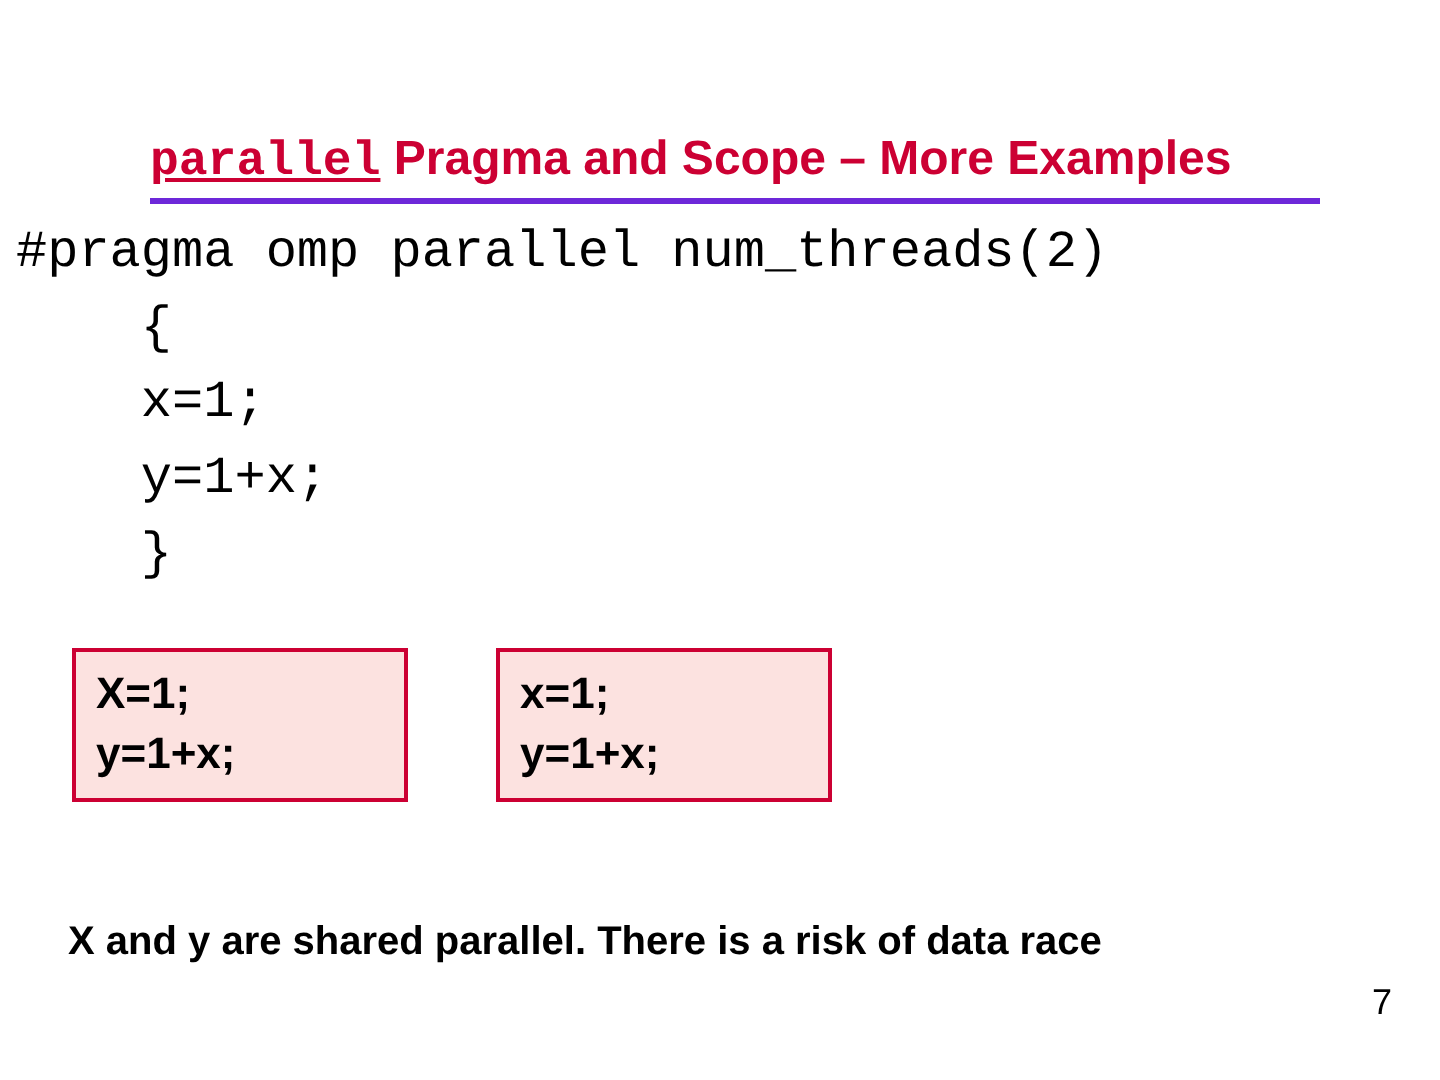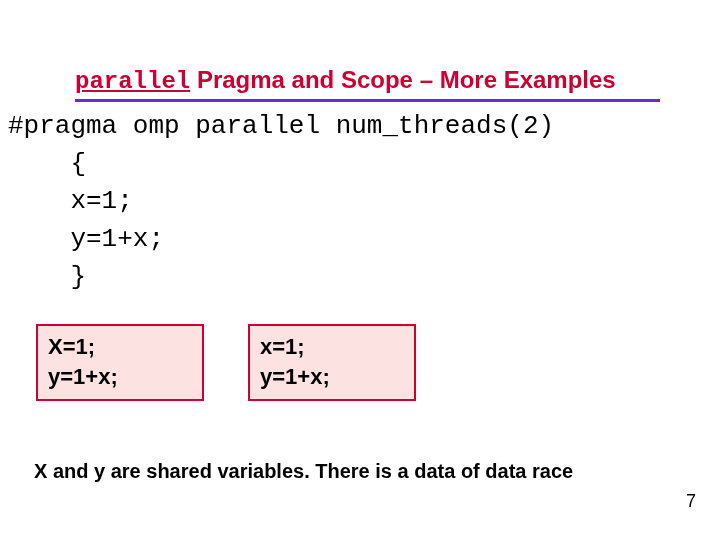--- a/index.html
+++ b/index.html
@@ -100,17 +100,17 @@
     <div class="thread-box">
       <div>X=1;</div>
       <div>y=1+x;</div>
     </div>
     <div class="thread-box">
       <div>x=1;</div>
       <div>y=1+x;</div>
     </div>
   </div>
 
-  <div class="note">X and y are shared variables. There is a data of data race</div>
+  <div class="note">X and y are shared parallel. There is a risk of data race</div>
 
   <div class="page-num">7</div>
 
 </div>
 
 </body></html>

